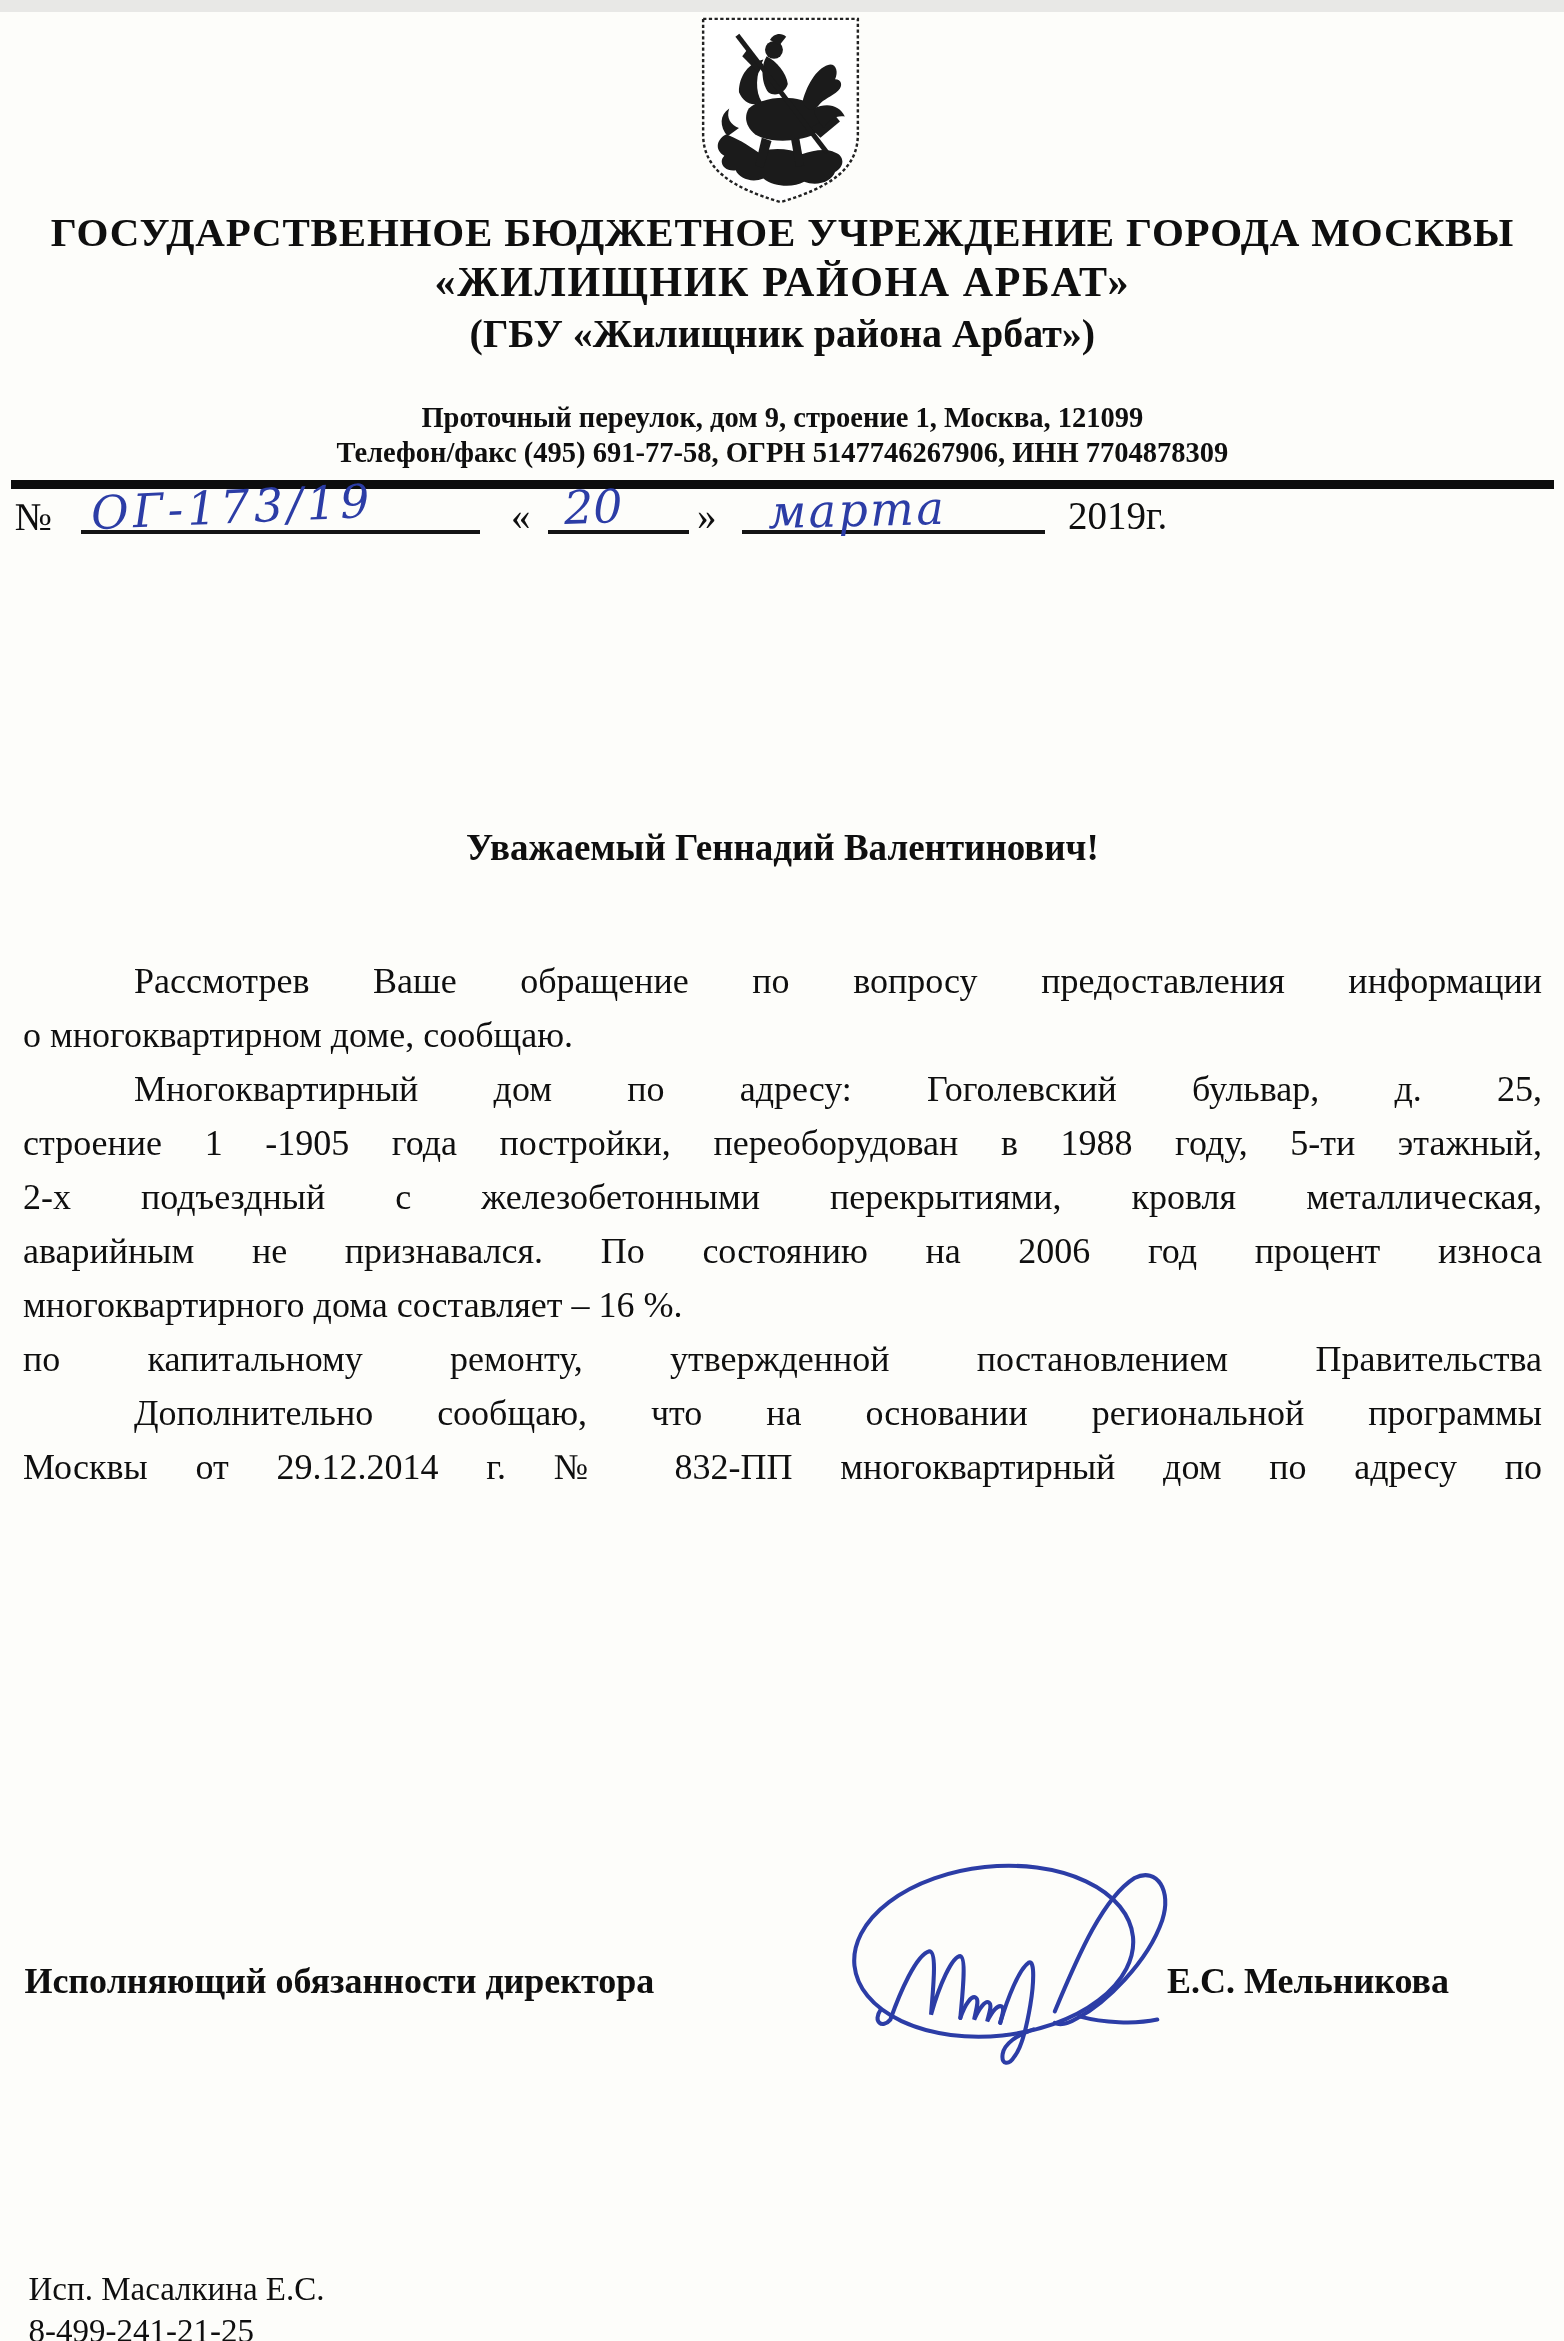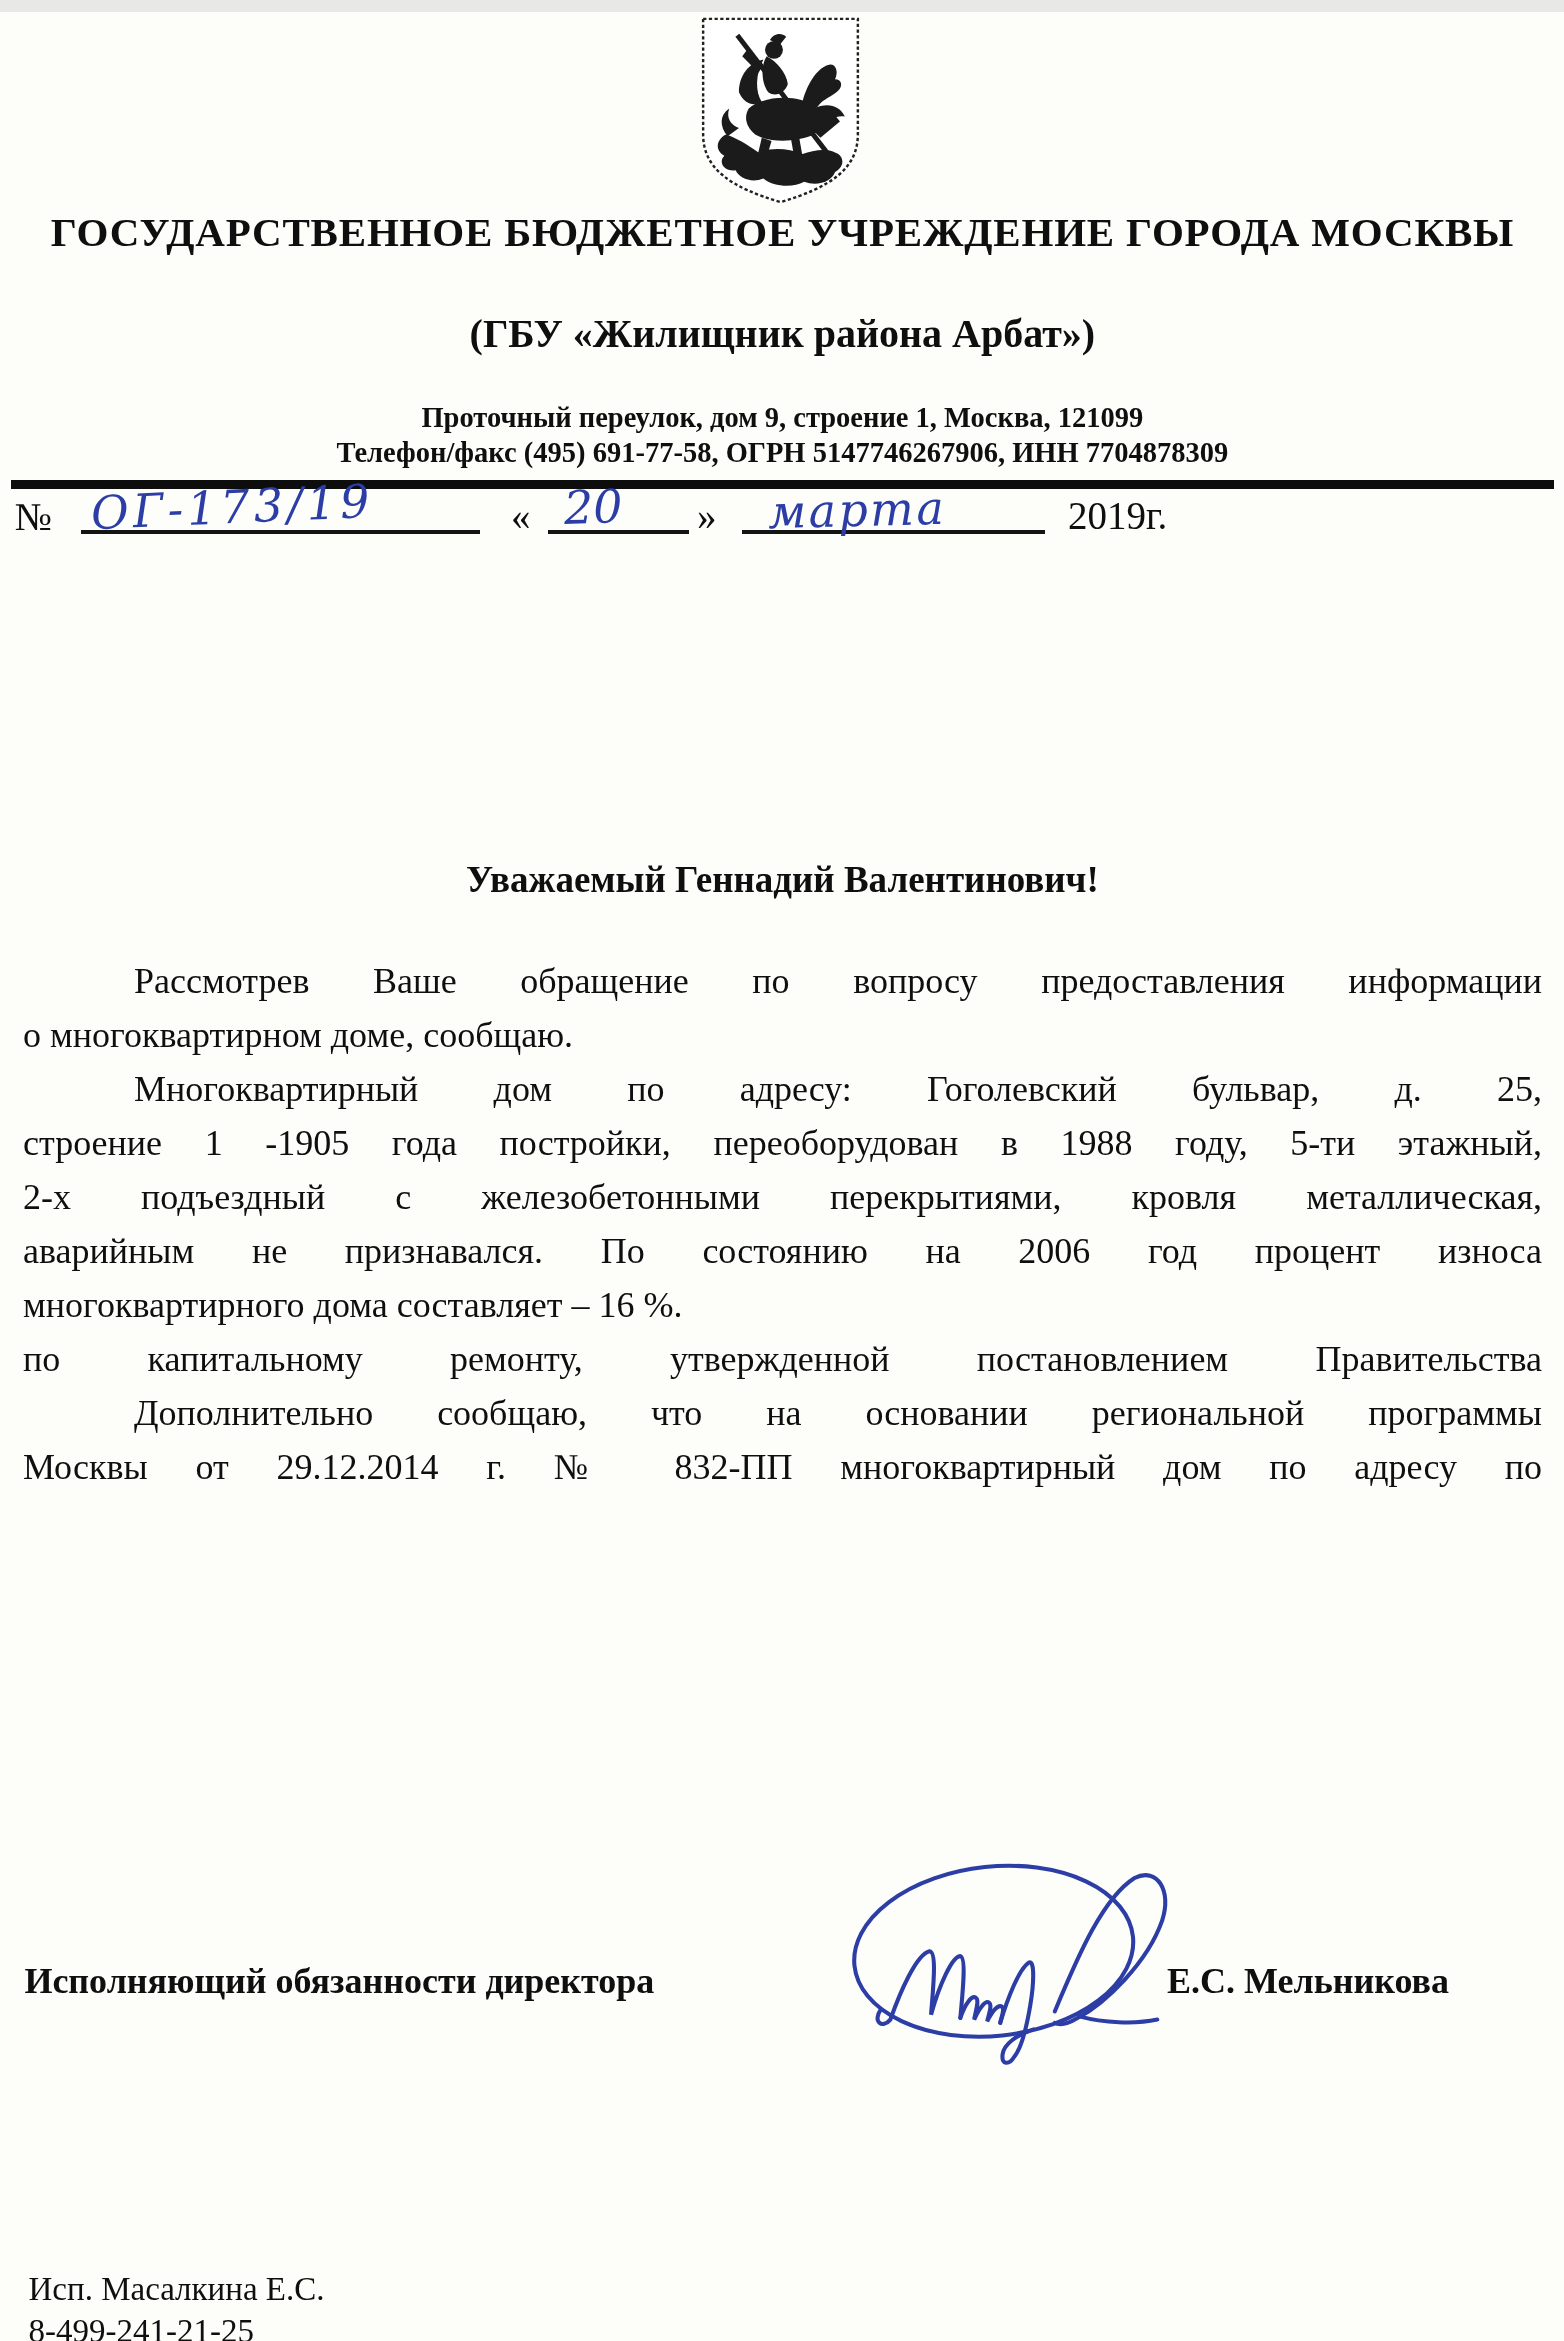--- a/index.html
+++ b/index.html
@@ -36,21 +36,21 @@
     color:#2c3da6;font-style:italic;font-size:46px;white-space:nowrap;
     font-family:"DejaVu Serif","Liberation Serif",serif;
   }
   .hw-number{left:91px;top:468px;transform:rotate(-2.5deg);letter-spacing:4.1px;}
   .hw-day{left:564px;top:468px;transform:rotate(-2deg);}
   .hw-month{left:768px;top:471px;transform:rotate(-1.5deg);letter-spacing:2.4px;}
 
   
   .recipient{left:927px;top:574px;font-size:37px;font-weight:bold;line-height:53px;white-space:nowrap;}
 
-  .salutation{top:846px;font-size:37px;font-weight:bold;}
+  .salutation{top:814px;font-size:37px;font-weight:bold;}
 
   
   .bodytext{left:23px;top:942px;width:1519px;font-size:36px;line-height:54px;}
   .body-line{text-align:justify;text-align-last:justify;white-space:normal;}
   .body-line.first{text-indent:111px;}
   .body-line.last{text-align-last:left;}
 
   
   .sig-title{left:24.4px;top:1948px;font-size:36px;font-weight:bold;white-space:nowrap;}
   .sig-name{left:1167px;top:1948px;font-size:36px;font-weight:bold;white-space:nowrap;}
@@ -80,20 +80,21 @@
       <path d="M88,52 C100,58 112,72 114,86 C110,98 98,102 90,96 C82,86 80,64 88,52 Z"></path>
       <circle cx="97" cy="44" r="11"></circle>
       <path d="M92,32 C96,24 106,22 112,28 L104,38 Z"></path>
       <path d="M84,56 C66,60 54,76 54,96 C60,110 72,114 82,108 C74,96 74,74 84,56 Z"></path>
       <path d="M84,62 L64,44 L58,52 L78,72 Z"></path>
       <path d="M52,26 L162,170" stroke="#1b1b1b" stroke-width="6"></path>
     </g>
   </svg>
 
   <div class="abs centerline org1">ГОСУДАРСТВЕННОЕ БЮДЖЕТНОЕ УЧРЕЖДЕНИЕ ГОРОДА МОСКВЫ</div>
+  <div class="abs centerline org2">«ЖИЛИЩНИК РАЙОНА АРБАТ»</div>
   <div class="abs centerline org3">(ГБУ «Жилищник района Арбат»)</div>
   <div class="abs centerline addr1">Проточный переулок, дом 9, строение 1, Москва, 121099</div>
   <div class="abs centerline addr2">Телефон/факс (495) 691-77-58, ОГРН 5147746267906, ИНН 7704878309</div>
 
   <div class="abs divider"></div>
 
   <div class="abs refline no-sign">№</div>
   <div class="abs uline u1"></div>
   <div class="abs hand hw-number">ОГ-173/19</div>
   <div class="abs refline quote-open">«</div>

